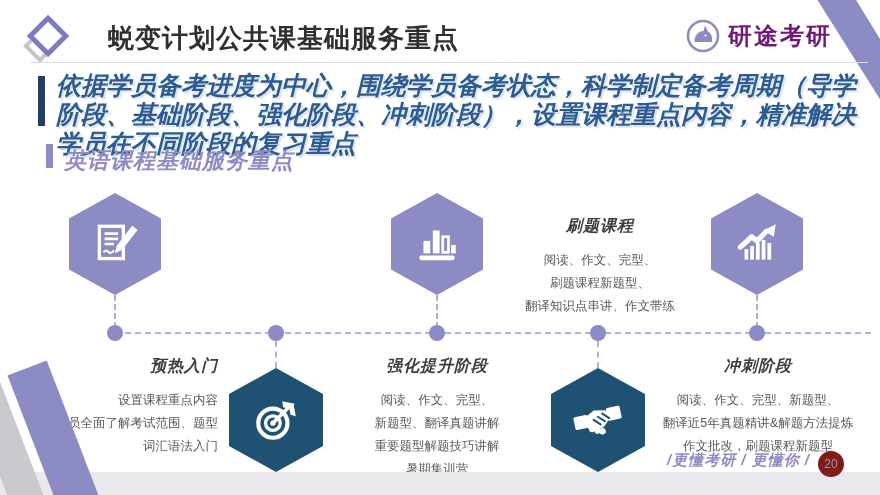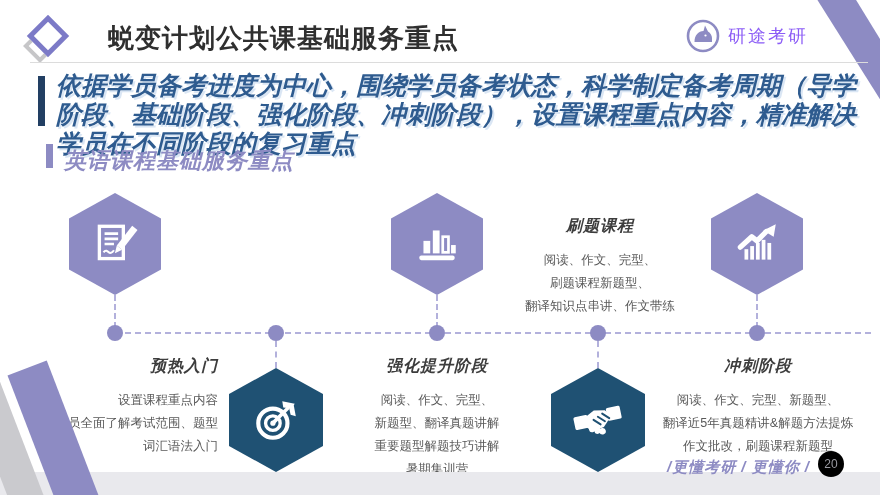--- a/index.html
+++ b/index.html
@@ -6,21 +6,21 @@
   #slide{position:relative;width:880px;height:495px;background:#ffffff;overflow:hidden;
          font-family:"Liberation Sans","DejaVu Sans",sans-serif;}
   .abs{position:absolute;}
 
   
   #title{left:80px;top:21px;font-size:26px;font-weight:bold;color:#2f2f2f;letter-spacing:1px;margin-left:28px;}
   #title-underline{left:30px;top:62px;width:838px;height:1px;background:#dcdcdc;}
   .d-gray{left:28px;top:34px;width:16px;height:16px;border:4px solid #c6c6c8;transform:rotate(45deg);}
   .d-purple{left:33px;top:21px;width:20px;height:20px;border:5px solid #7c7ac7;background:#fff;transform:rotate(45deg);}
   #logo{left:686px;top:19px;display:flex;align-items:center;gap:8px;}
-  #logo-text{font-size:18px;font-weight:normal;color:#8b5cf6;letter-spacing:2px;}
+  #logo-text{font-size:24px;font-weight:bold;color:#701a75;letter-spacing:2px;}
   #ribbon-tr{left:788px;top:0;width:92px;height:108px;background:#8d8bc3;
              clip-path:polygon(32% 0,74% 0,100% 36%,100% 92%);}
 
   
   #intro-bar{left:38px;top:76px;width:7px;height:50px;background:#223f63;}
   #intro-text{left:56px;top:71px;width:802px;font-size:25px;font-weight:bold;font-style:italic;
               color:#2e5b8f;line-height:29px;text-shadow:2px 2px 0 rgba(173,199,230,0.45);}
   #section-bar{left:46px;top:144px;width:7px;height:24px;background:#8d8bc3;}
   #section-title{left:64px;top:146px;font-size:22px;font-weight:bold;font-style:italic;
                  color:#8d8bc3;letter-spacing:1px;}
@@ -34,23 +34,23 @@
        clip-path:polygon(50% 0,100% 25%,100% 75%,50% 100%,0 75%,0 25%);}
   .hex.purple{width:92px;height:102px;background:#8d8bc3;}
   .hex.navy{width:94px;height:104px;background:#1f5173;}
 
   .stage-text{text-align:center;}
   .stage-title{font-size:16px;font-weight:bold;font-style:italic;color:#3d3d3d;
                letter-spacing:1px;margin-bottom:12px;}
   .stage-line{font-size:12.5px;color:#595959;line-height:23px;}
 
   
-  #footer{top:451px;right:36px;display:flex;align-items:flex-end;gap:8px;z-index:3;}
+  #footer{top:451px;right:36px;display:flex;align-items:flex-start;gap:8px;z-index:3;}
   #footer-tagline{font-size:15px;font-weight:bold;font-style:italic;color:#8d8bc3;letter-spacing:1px;}
-  #page-circle{width:26px;height:26px;border-radius:50%;background:#000000;color:#9a9aa2;
+  #page-circle{width:26px;height:26px;border-radius:50%;background:#7f1d1d;color:#9a9aa2;
                font-size:12px;display:flex;align-items:center;justify-content:center;}
   #bottom-bar{left:0;top:472px;width:880px;height:23px;background:#e9e9ed;z-index:1;}
   #ribbon-bl-gray{left:-4px;top:378px;width:34px;height:170px;background:#cacace;
                   transform:rotate(-21deg);z-index:2;}
   #ribbon-bl-purple{left:38px;top:362px;width:42px;height:178px;background:#8d8bc3;
                     transform:rotate(-21deg);z-index:2;}
 </style>
 </head>
 <body>
 

